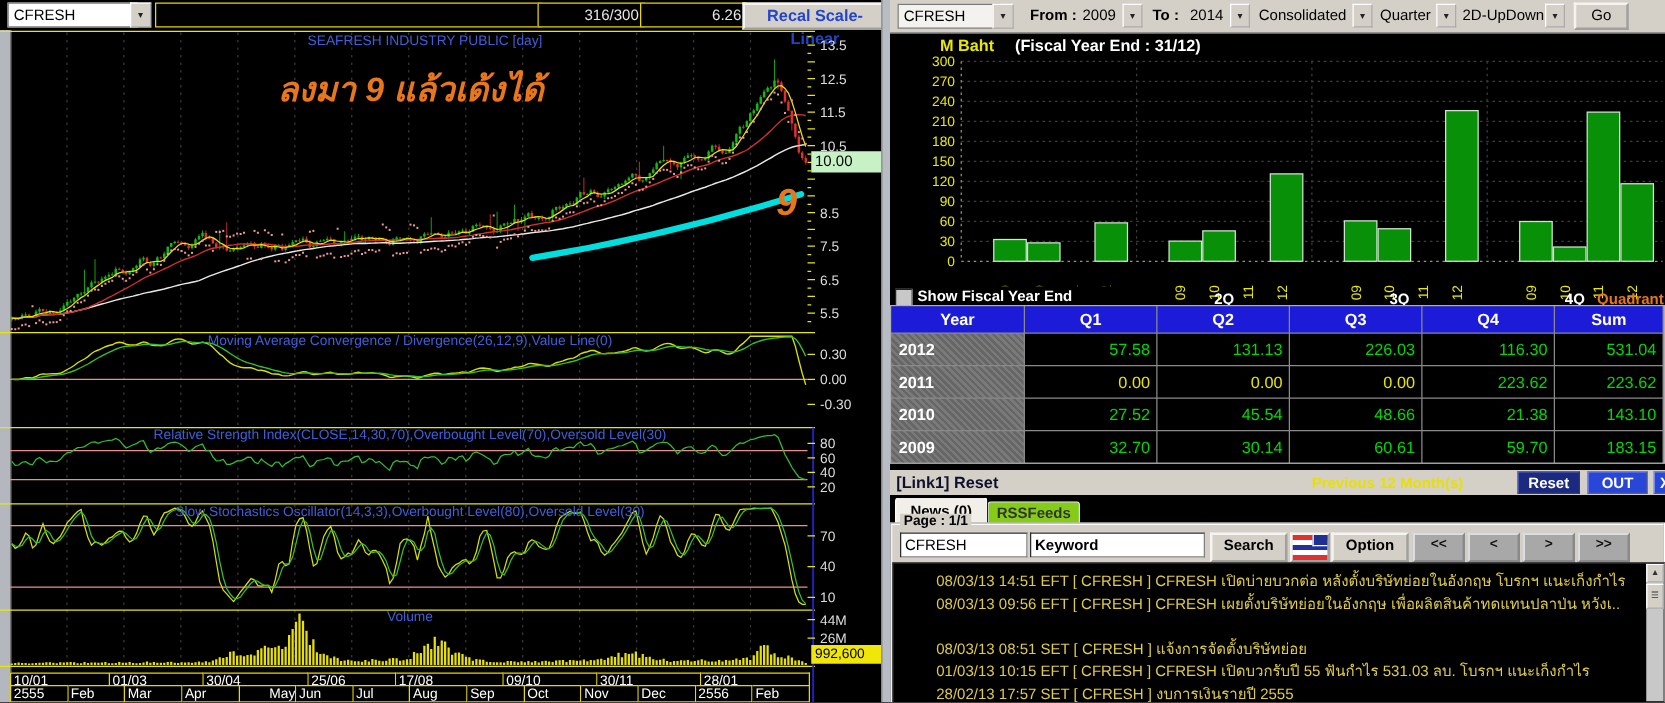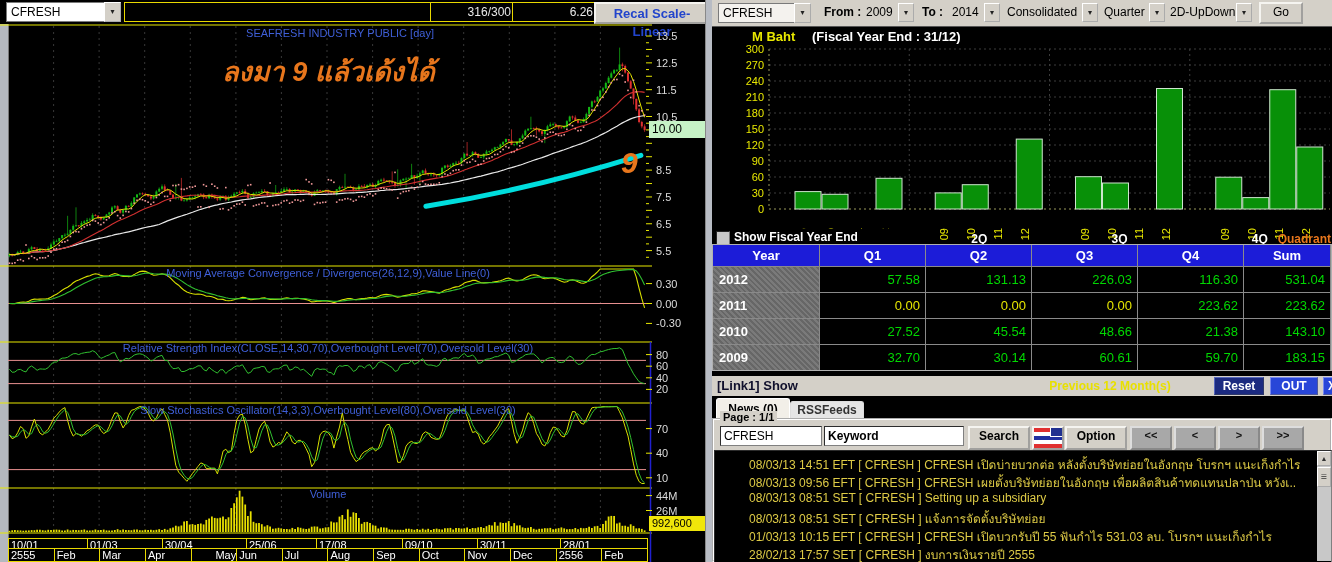--- a/index.html
+++ b/index.html
@@ -40,21 +40,21 @@
   .num-zero{color:#e6e600;}
   
   #news-header{left:0;top:376px;width:620px;height:20px;background:#d4d0c8;}
   #news-title{position:absolute;left:5px;top:2px;color:#10102c;font-weight:bold;font-size:13px;}
   #news-range{position:absolute;left:318px;top:3px;width:160px;text-align:center;color:#e8e000;font-weight:bold;font-size:12px;}
   .navy-btn{background:#1b2a80;color:#fff;font-weight:bold;font-size:12px;text-align:center;border:1px outset #5566bb;line-height:16px;}
   .blue-btn{background:#2846d8;color:#fff;font-weight:bold;font-size:12px;text-align:center;border:1px outset #7788ee;line-height:16px;}
   #tabs-row{left:0;top:396px;width:620px;height:22px;background:#000;}
   .tab{position:absolute;font-size:12px;font-weight:bold;text-align:center;border:1px solid #fff;border-bottom:none;border-radius:3px 3px 0 0;}
   #tab-news{left:4px;top:2px;width:72px;height:20px;background:#f2efe8;color:#000;line-height:20px;}
-  #tab-rss{left:78px;top:5px;width:72px;height:17px;background:#e5e5e5;color:#333;line-height:17px;border-color:#ddd;}
+  #tab-rss{left:78px;top:5px;width:72px;height:17px;background:#84cc16;color:#333;line-height:17px;border-color:#ddd;}
   #news-body{left:0;top:418px;width:620px;height:144px;background:#d4d0c8;border:2px groove #fff;box-sizing:border-box;}
   #page-label{left:8px;top:411px;background:#d4d0c8;color:#000;font-weight:bold;font-size:11px;padding:0 3px;}
   .inputbox{background:#fff;border:1px inset #808080;color:#000;font-size:12px;line-height:18px;padding-left:3px;box-sizing:border-box;}
   .gray-btn{background:#d4d0c8;border:2px outset #f5f4f0;color:#000;font-weight:bold;font-size:12px;text-align:center;line-height:16px;}
   .nav-btn{background:#a8a8a8;border:2px outset #ddd;color:#111;font-weight:bold;font-size:11px;text-align:center;line-height:15px;}
   #news-list{left:2px;top:450px;width:616px;height:112px;background:#000;border:1px inset #808080;overflow:hidden;}
   .news-row{position:absolute;left:34px;color:#decb46;font-size:12px;white-space:nowrap;}
   #news-scroll{position:absolute;right:0;top:0;width:14px;height:110px;background:#c8c8c8;}
   .scroll-btn{position:absolute;left:0;width:14px;background:#d4d0c8;border:1px outset #fff;box-sizing:border-box;font-size:7px;text-align:center;color:#333;}
   svg text{font-family:"Liberation Sans","DejaVu Sans",sans-serif;}
@@ -1272,21 +1272,21 @@
             <div class="num-cell">32.70</div>
             <div class="num-cell">30.14</div>
             <div class="num-cell">60.61</div>
             <div class="num-cell">59.70</div>
             <div class="num-cell">183.15</div>
           </div>
         </div>
     </div>
 
     <div id="news-header" class="abs">
-      <span id="news-title">[Link1] Show</span>
+      <span id="news-title">[Link1] Reset</span>
       <span id="news-range">Previous 12 Month(s)</span>
       <span class="abs navy-btn" style="left:502px;top:1px;width:48px;height:16px;">Reset</span>
       <span class="abs blue-btn" style="left:558px;top:1px;width:46px;height:16px;">OUT</span>
       <span class="abs blue-btn" style="left:611px;top:1px;width:18px;height:16px;text-align:left;padding-left:4px;">X</span>
     </div>
 
     <div id="tabs-row" class="abs">
       <span id="tab-news" class="tab">News (0)</span>
       <span id="tab-rss" class="tab">RSSFeeds</span>
     </div>
@@ -1303,21 +1303,20 @@
     <div class="abs gray-btn" style="left:353px;top:426px;width:58px;height:20px;">Option</div>
     <div class="abs nav-btn" style="left:418px;top:426px;width:38px;height:20px;">&lt;&lt;</div>
     <div class="abs nav-btn" style="left:462px;top:426px;width:38px;height:20px;">&lt;</div>
     <div class="abs nav-btn" style="left:506px;top:426px;width:38px;height:20px;">&gt;</div>
     <div class="abs nav-btn" style="left:550px;top:426px;width:38px;height:20px;">&gt;&gt;</div>
 
     <div id="news-list" class="abs">
 
     <div class="news-row" style="top: 4px;">08/03/13 14:51  EFT  [ CFRESH ]  CFRESH เปิดบ่ายบวกต่อ หลังตั้งบริษัทย่อยในอังกฤษ โบรกฯ แนะเก็งกำไร</div>
         <div class="news-row" style="top: 22px;">08/03/13 09:56  EFT  [ CFRESH ]  CFRESH เผยตั้งบริษัทย่อยในอังกฤษ เพื่อผลิตสินค้าทดแทนปลาป่น หวังเ..</div>
-        <div class="news-row" style="top: 40px;">08/03/13 08:51  SET  [ CFRESH ]  Setting up a subsidiary</div>
         <div class="news-row" style="top: 58px;">08/03/13 08:51  SET  [ CFRESH ]  แจ้งการจัดตั้งบริษัทย่อย</div>
         <div class="news-row" style="top: 76px;">01/03/13 10:15  EFT  [ CFRESH ]  CFRESH เปิดบวกรับปี 55 ฟันกำไร 531.03 ลบ. โบรกฯ แนะเก็งกำไร</div>
         <div class="news-row" style="top: 94px;">28/02/13 17:57  SET  [ CFRESH ]  งบการเงินรายปี 2555</div>
         <div id="news-scroll">
         <span class="scroll-btn" style="top:0;height:15px;line-height:14px;">▲</span>
         <span class="scroll-btn" style="top:16px;height:20px;line-height:18px;">☰</span>
       </div>
       </div>
   </div>
 </div>

